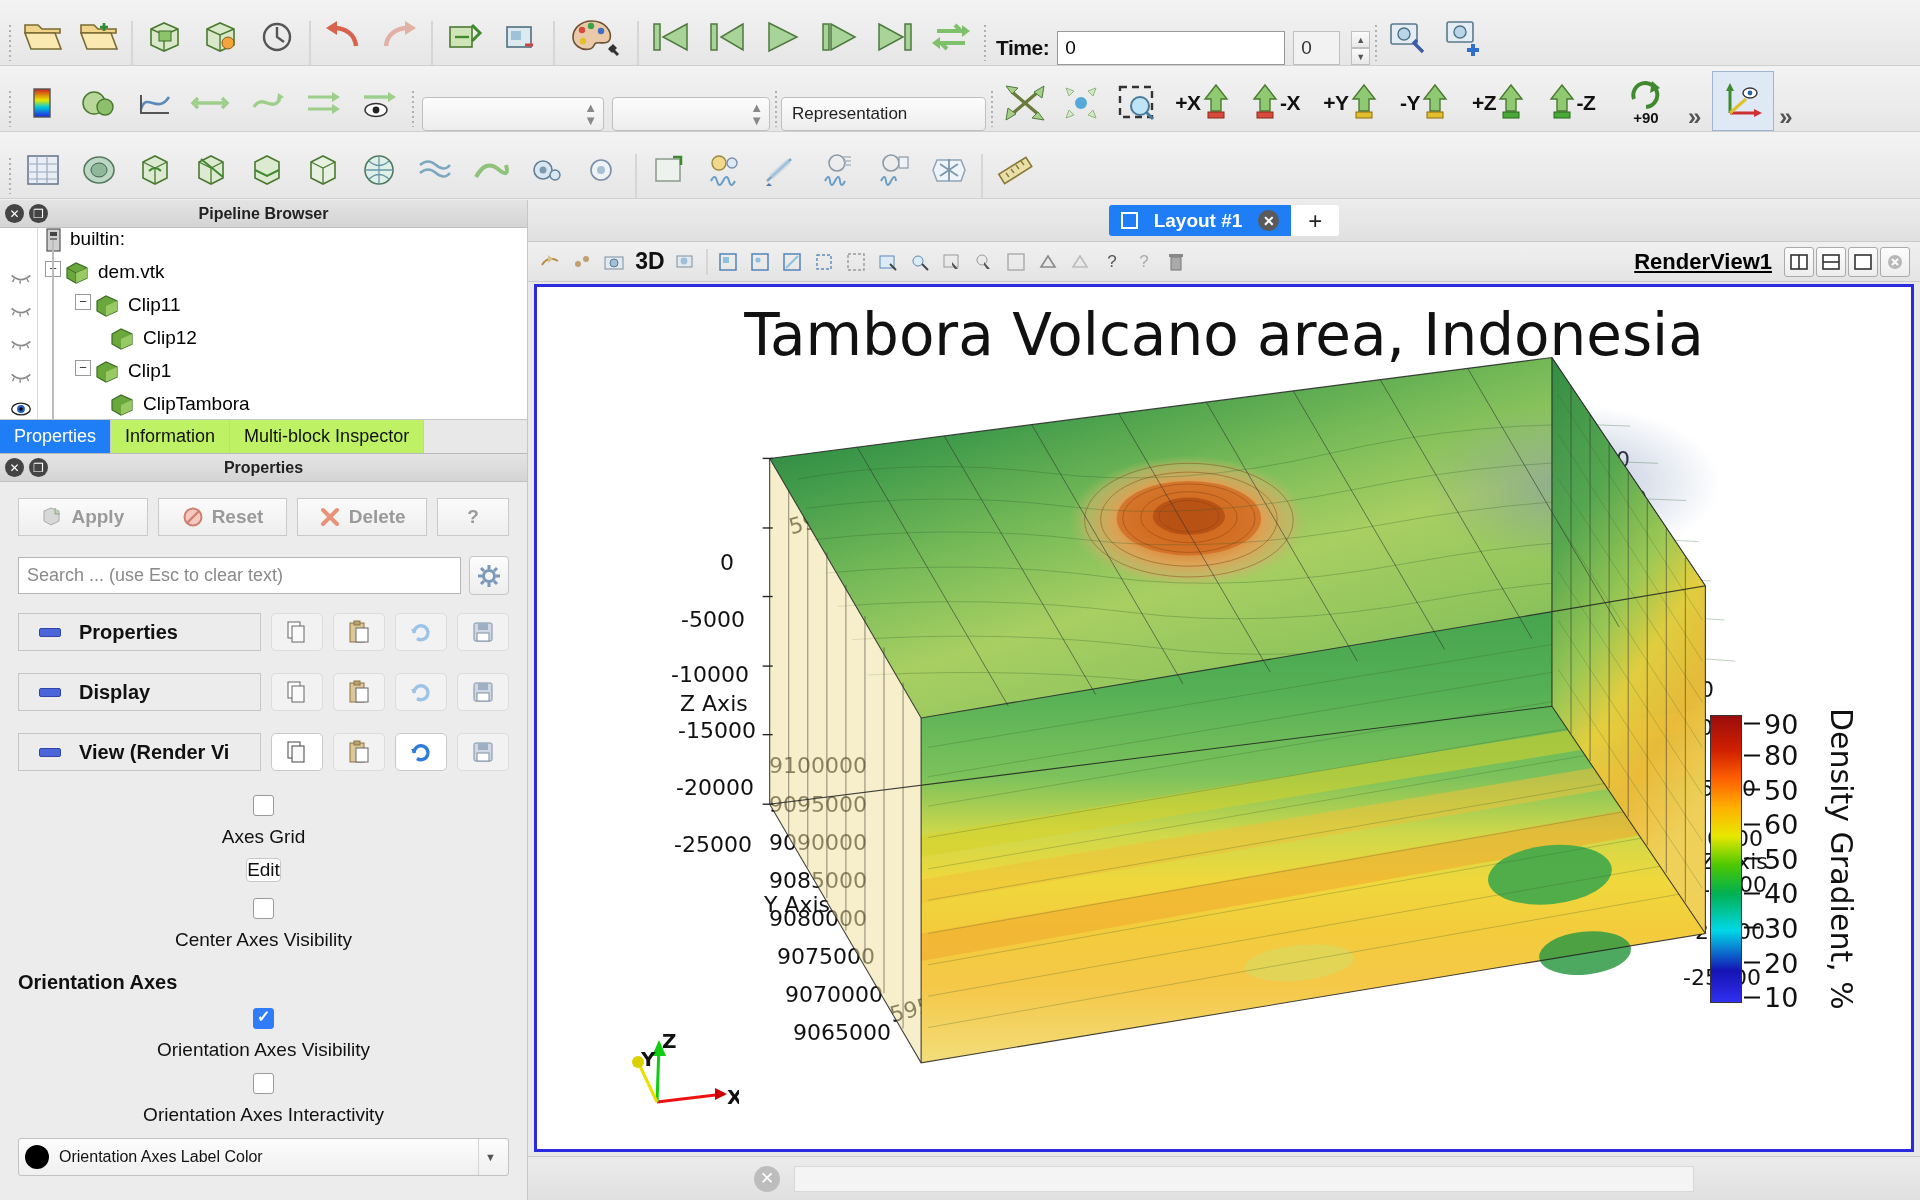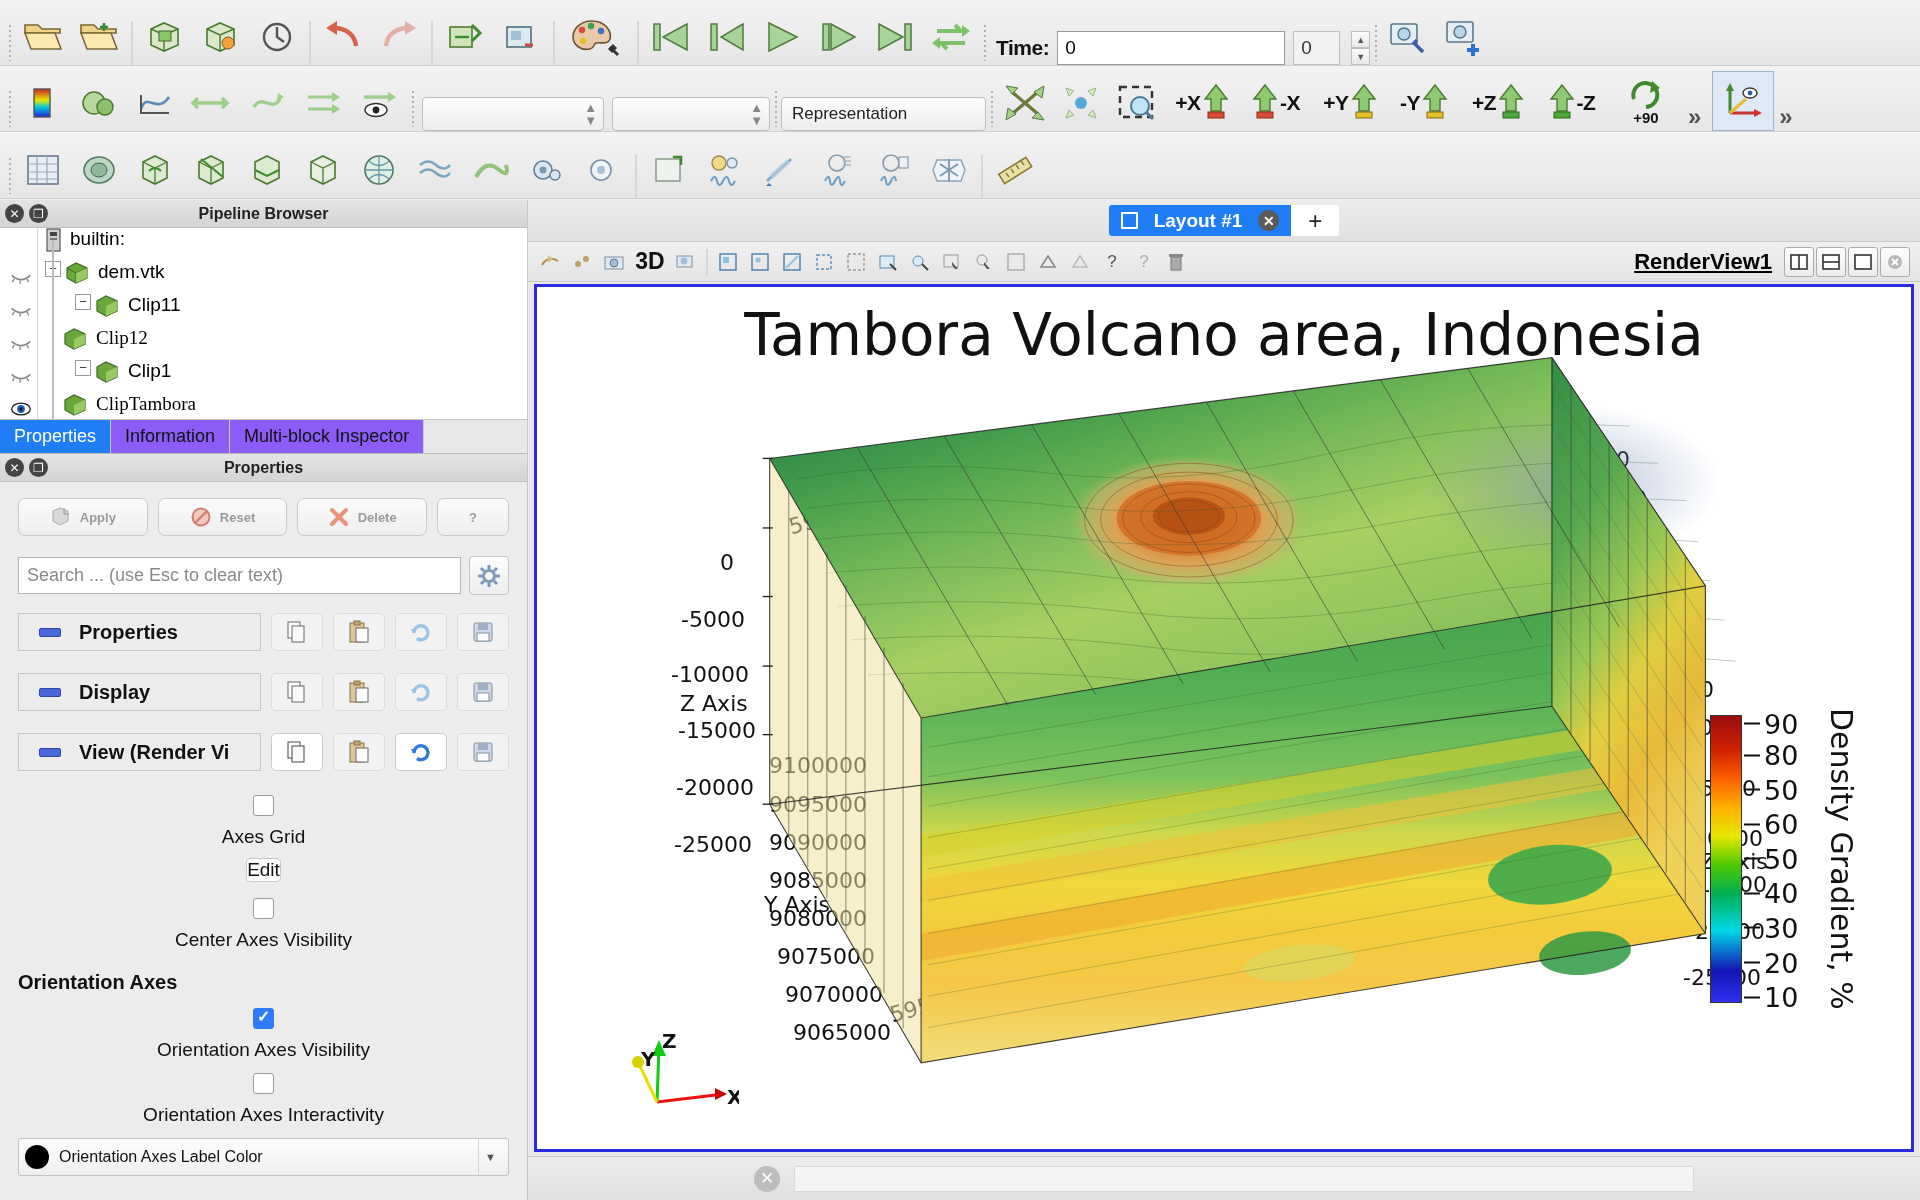--- a/index.html
+++ b/index.html
@@ -76,33 +76,33 @@
     background:#fff; height:192px; position:relative; overflow:hidden;
     border-bottom:1px solid #c6c6c6;
   }
   .eyecol { position:absolute; left:0; top:0; width:38px; height:100%;
      border-right:1px solid #d8d8d8; }
   .prow { display:flex; align-items:flex-start; height:33px; padding-left:45px; font-size:19px; color:#000; }
   .prow .tgl { width:16px; height:16px; border:1px solid #999; background:#fff;
     font-size:13px; line-height:13px; text-align:center; color:#333; margin-right:3px; flex:0 0 auto;}
   .indent1 { padding-left:45px; }
   .indent2 { padding-left:75px; }
-  .indent3 { padding-left:62px;font-family:Liberation Serif, serif; }
+  .indent3 { padding-left:109px; }
   .eye { position:absolute; left:10px; width:22px; height:18px; }
   .tabs { display:flex; height:34px; background:#e8e8e8; border-bottom:1px solid #b9b9b9;}
   .tab { padding:0 14px; display:flex; align-items:center; font-size:18px;
-     border-right:1px solid #c9c9c9; background:#8b5cf6; color:#111; }
+     border-right:1px solid #c9c9c9; background:#bef264; color:#111; }
   .tab.active { background:#1f7df5; color:#fff; }
   .prop-body { padding:0; }
   .btnrow { display:flex; gap:10px; padding:16px 18px 0 18px; }
   .pbtn {
-    flex:1; height:38px; border:1px solid #c9c9c9; border-radius:7px;
+    flex:1; height:38px; border:1px solid #c9c9c9; border-radius:0;
     background:linear-gradient(to bottom,#fbfbfb,#eeeeee);
     display:flex; align-items:center; justify-content:center; gap:8px;
-    color:#9a9a9a; font-size:13px; font-weight:600;
+    color:#9a9a9a; font-size:19px; font-weight:600;
   }
   .pbtn.help { flex:0 0 72px; }
   .searchrow { display:flex; gap:8px; padding:20px 18px 0 18px; align-items:center;}
   .searchbox {
     flex:1; height:37px; border:1px solid #b5b5b5; background:#fff;
     display:flex; align-items:center; padding:0 8px; color:#8a8a8a; font-size:18px;
   }
   .gearbtn { width:40px; height:39px; border:1px solid #c5c5c5; border-radius:4px;
     background:linear-gradient(to bottom,#fdfdfd,#ededed); display:flex;
     align-items:center; justify-content:center;}

